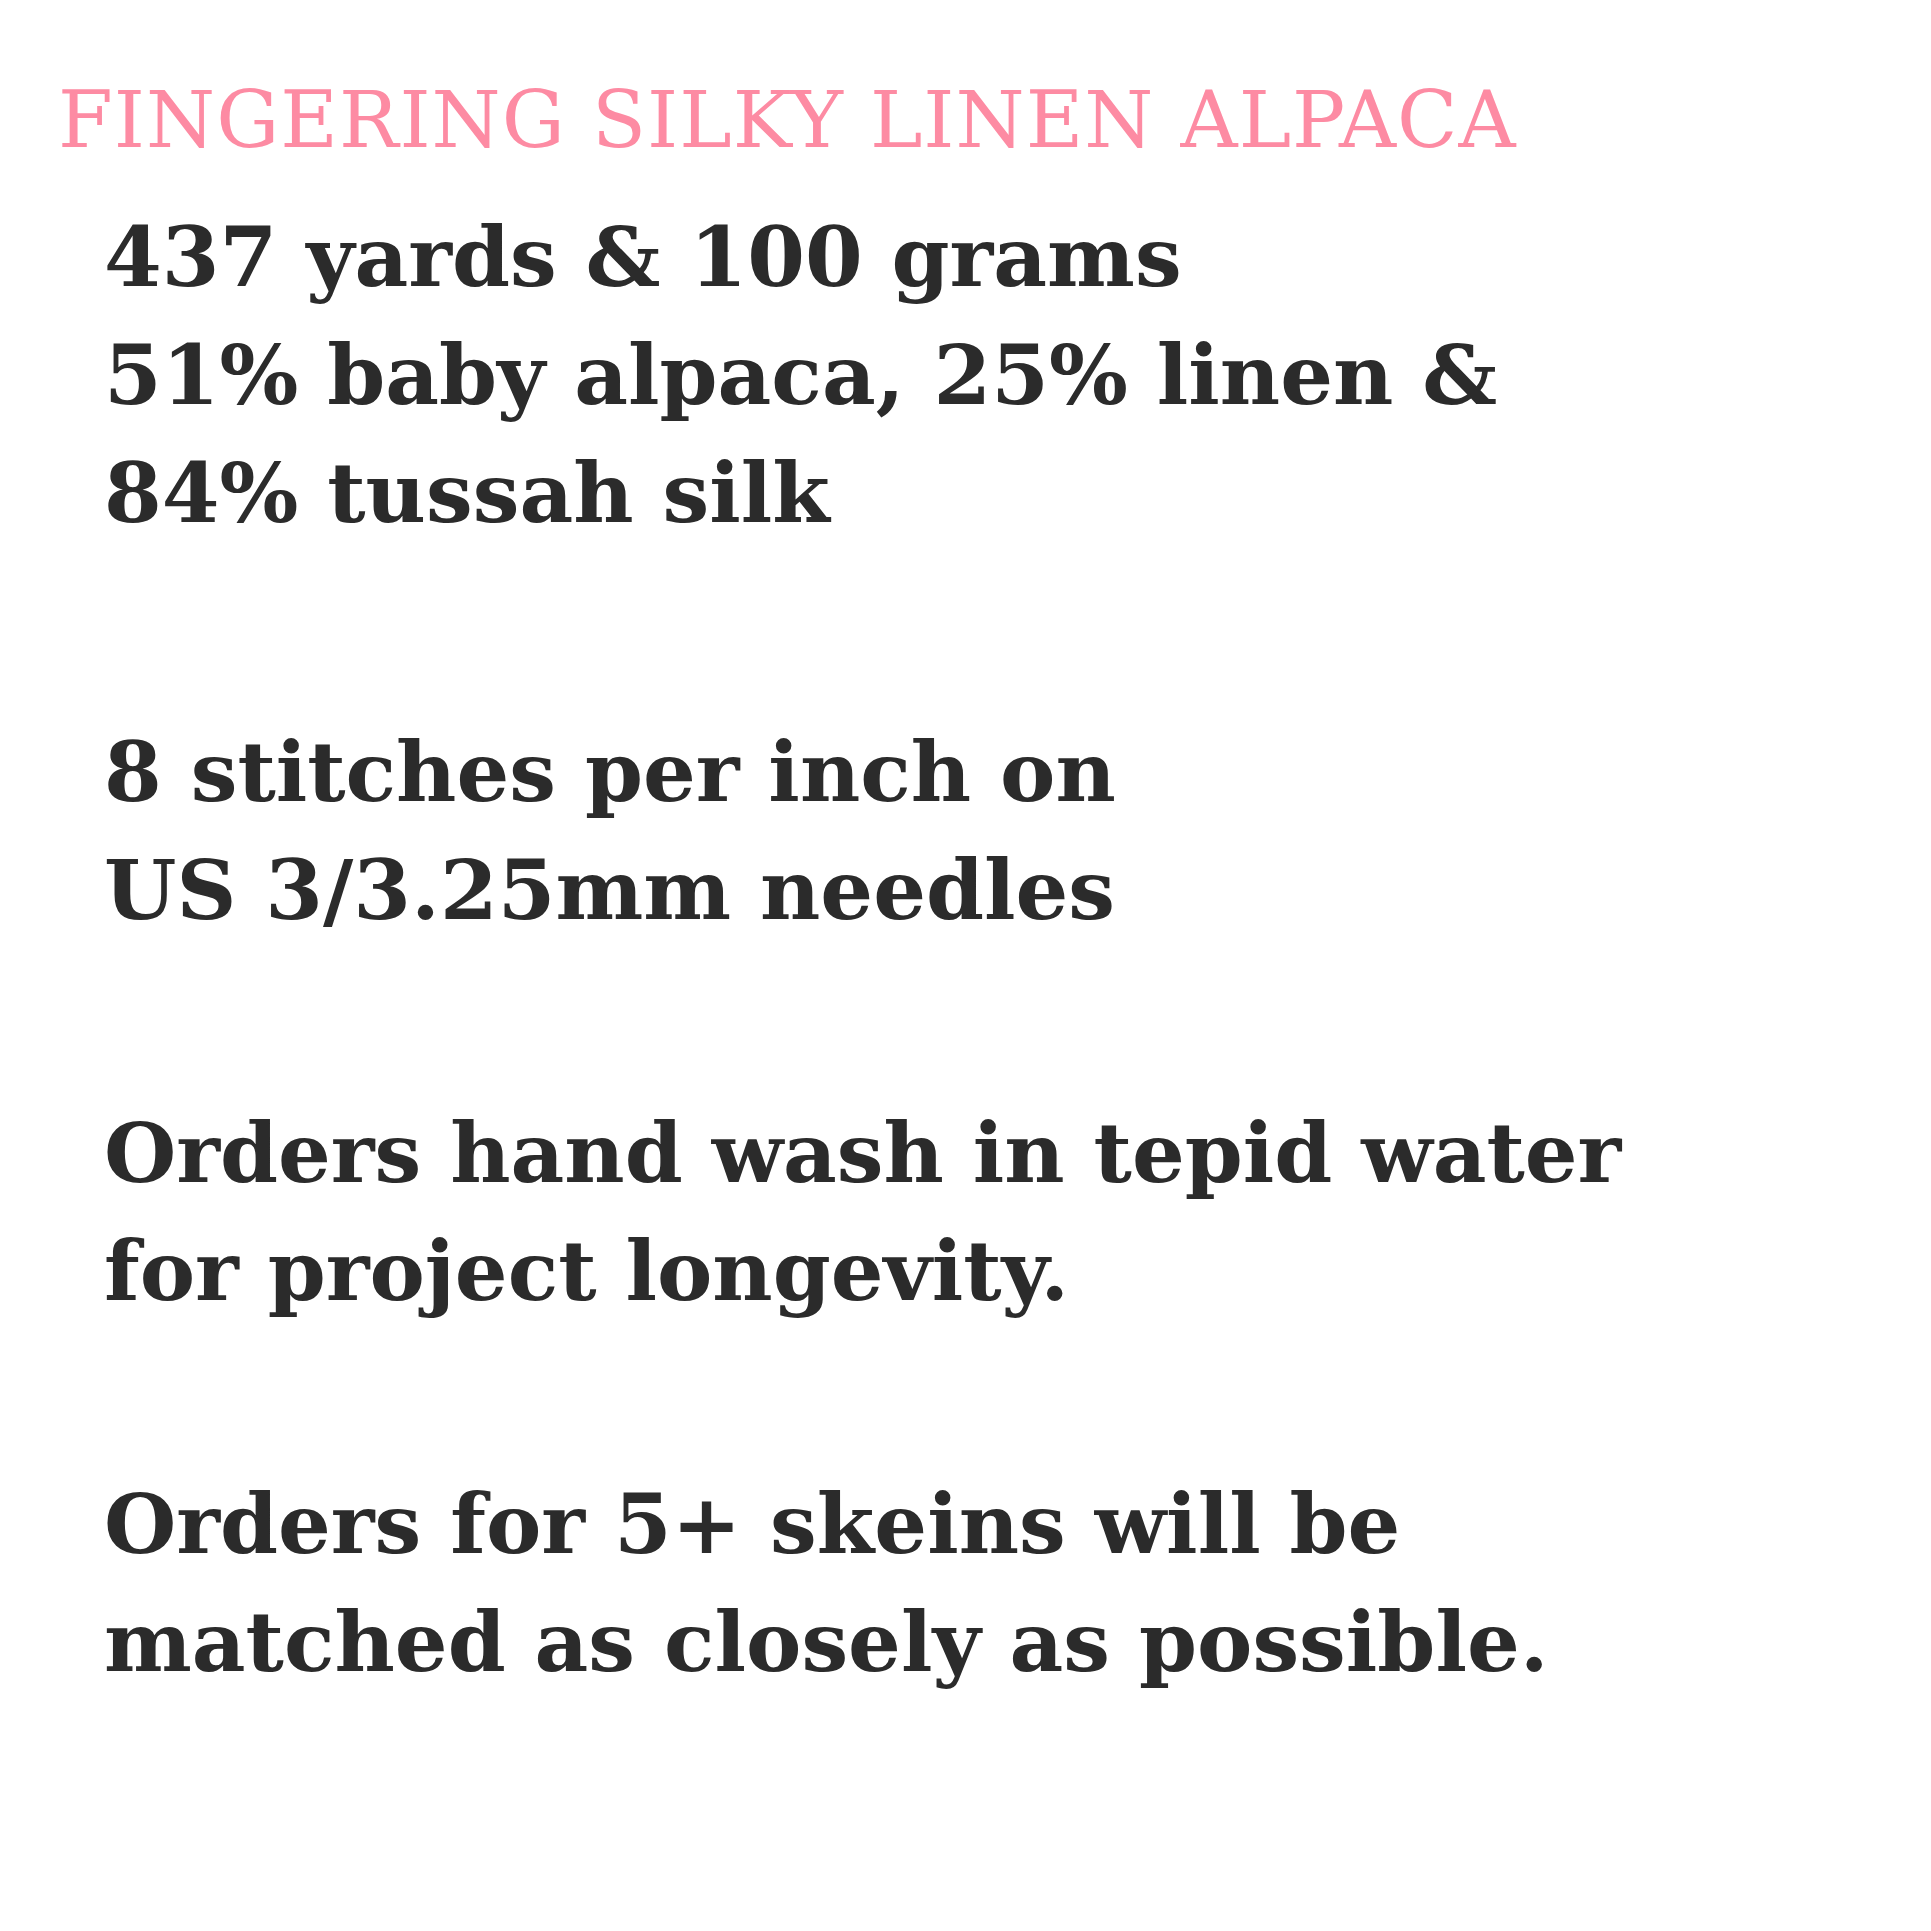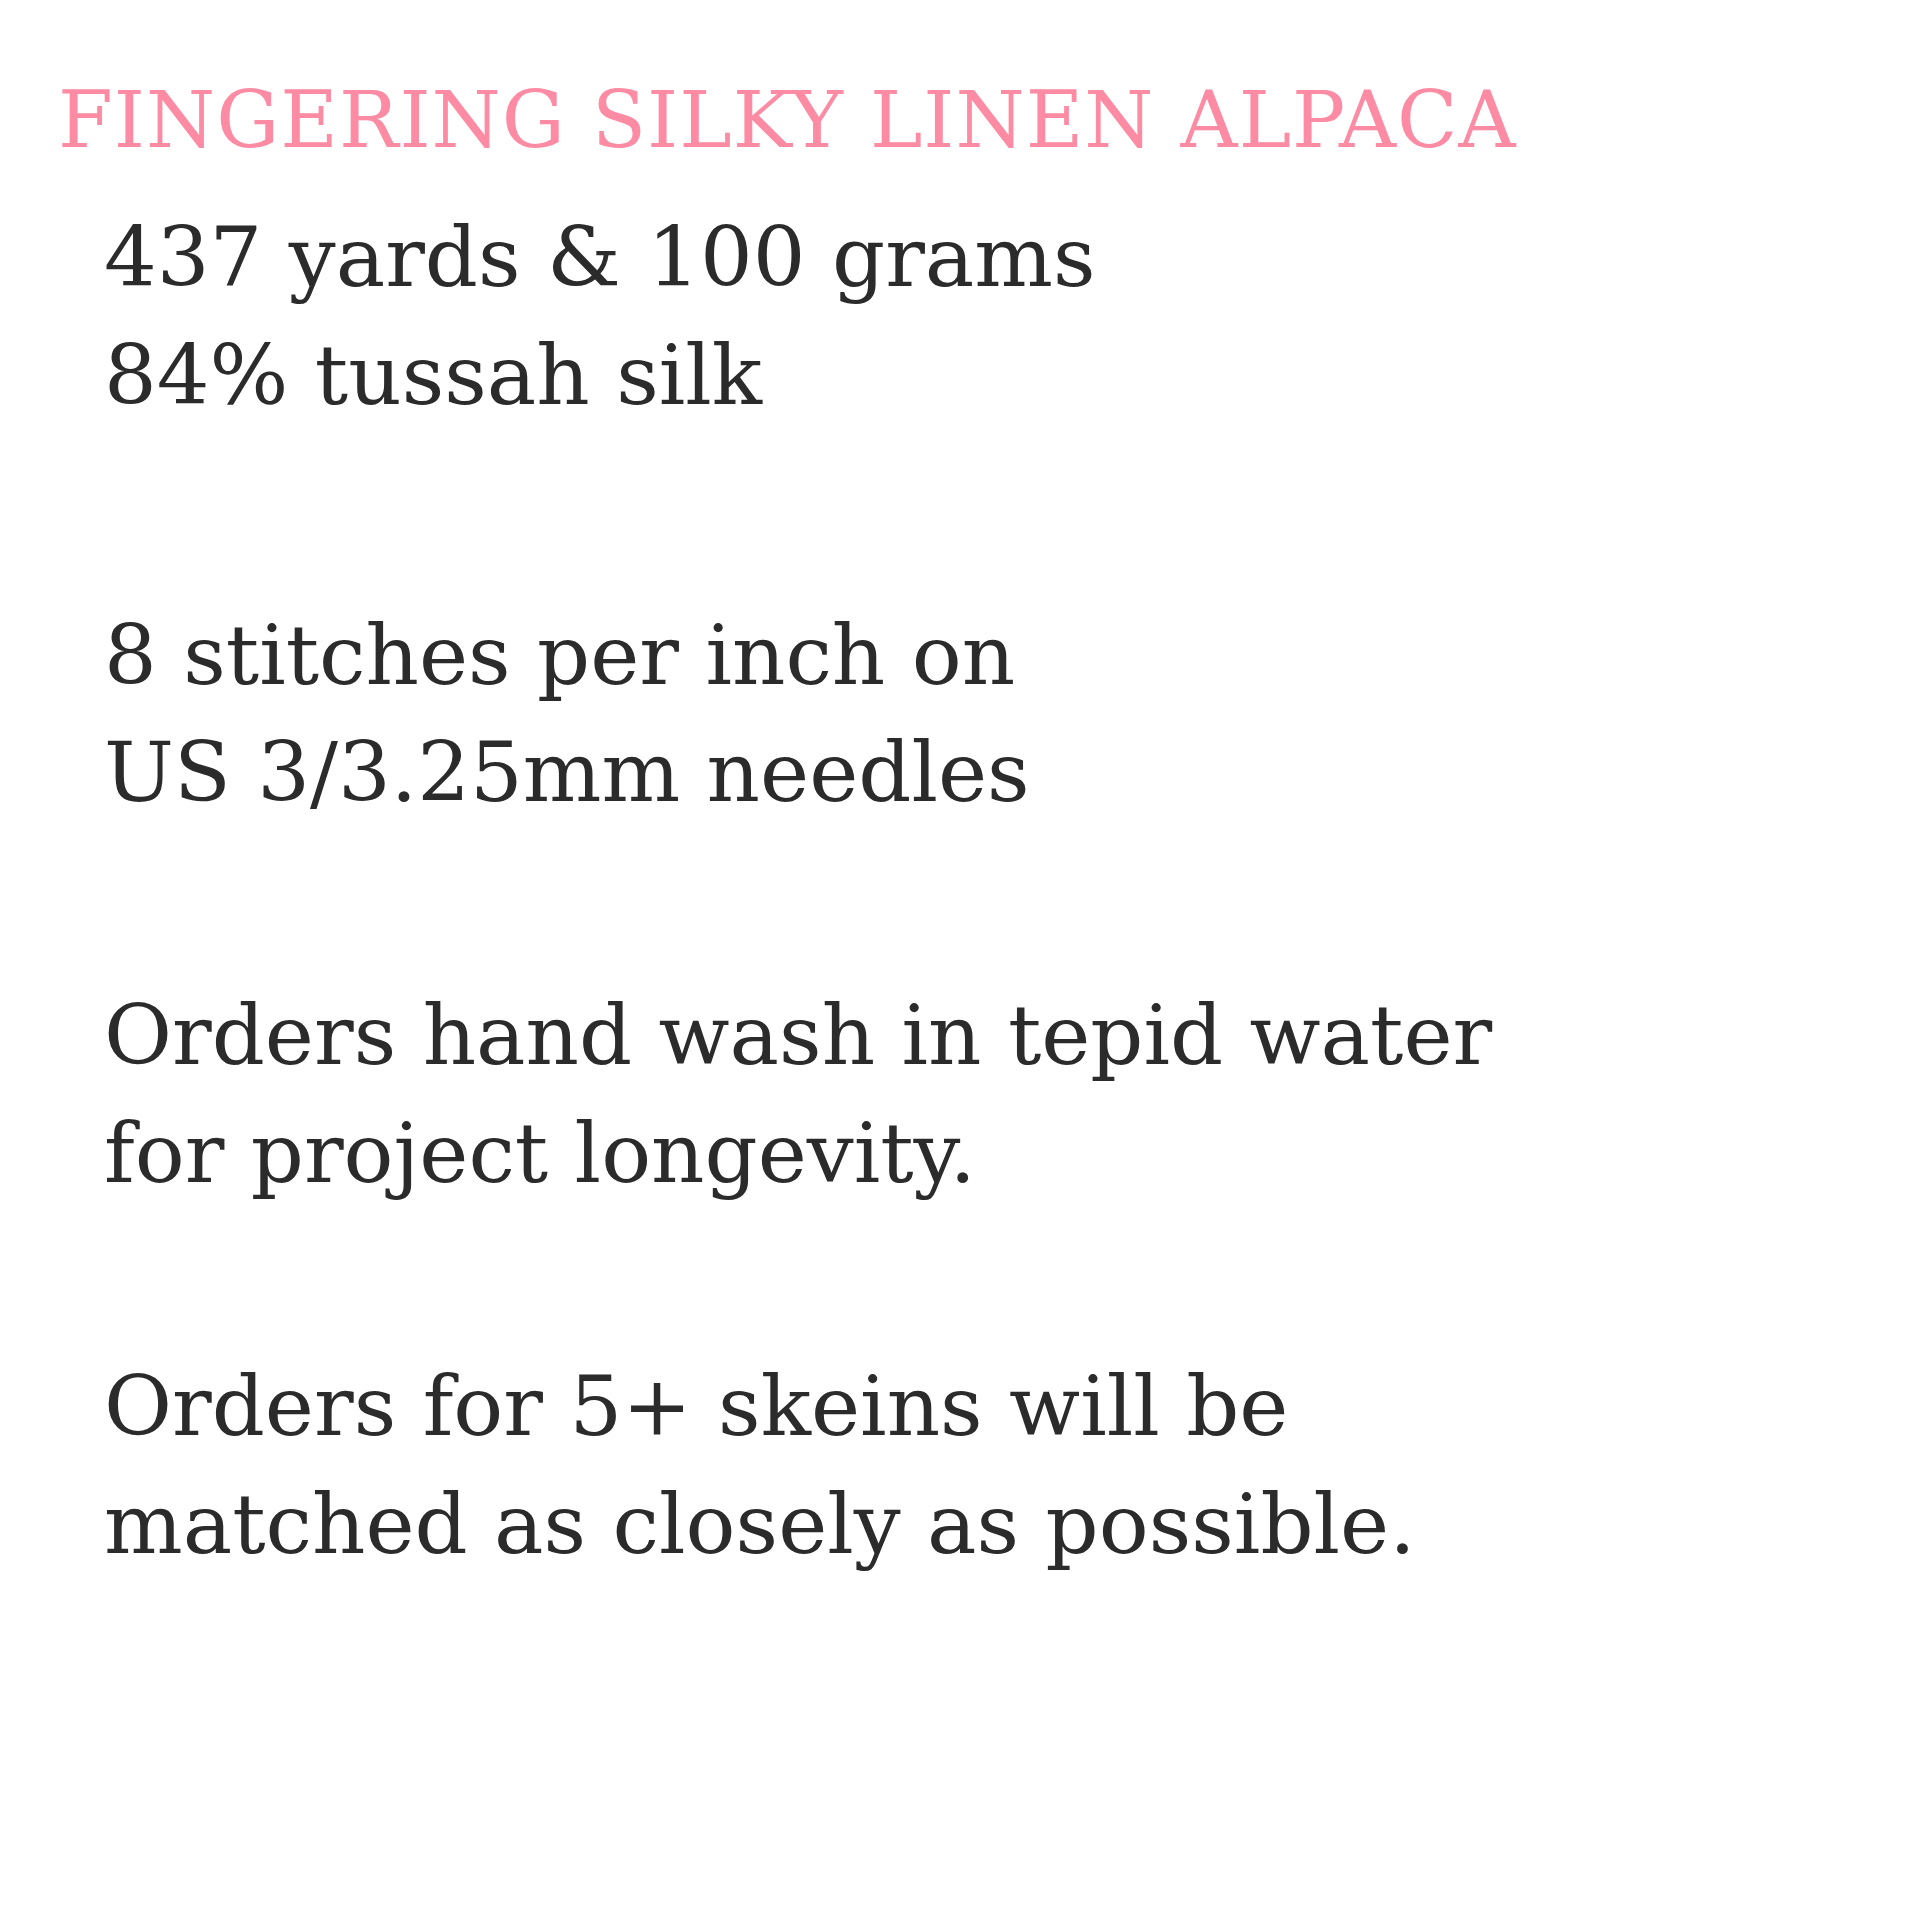--- a/index.html
+++ b/index.html
@@ -34,40 +34,42 @@
     color: #2b2b2b;
     font-family: "DejaVu Serif", "Liberation Serif", serif;
     font-size: 83px;
     font-weight: 400;
     line-height: 1.42;
     margin: 0 0 0 46px;
     max-width: 1767px;
   }
   .spec-block .line {
     display: block;
+    font-weight: bold;
   }
   .gap-large {
     height: 162px;
   }
   .gap-medium {
     height: 145px;
   }
   .gap-small {
     height: 135px;
   }
 </style>
 </head>
 <body>
 
 <div class="product-info">
 
   <h1 class="product-title">FINGERING SILKY LINEN ALPACA</h1>
 
   <div class="spec-block">
     <span class="line">437 yards &amp; 100 grams</span>
+    <span class="line">51% baby alpaca, 25% linen &amp;</span>
     <span class="line">84% tussah silk</span>
   </div>
 
   <div class="gap-large"></div>
 
   <div class="spec-block">
     <span class="line">8 stitches per inch on</span>
     <span class="line">US 3/3.25mm needles</span>
   </div>
 

